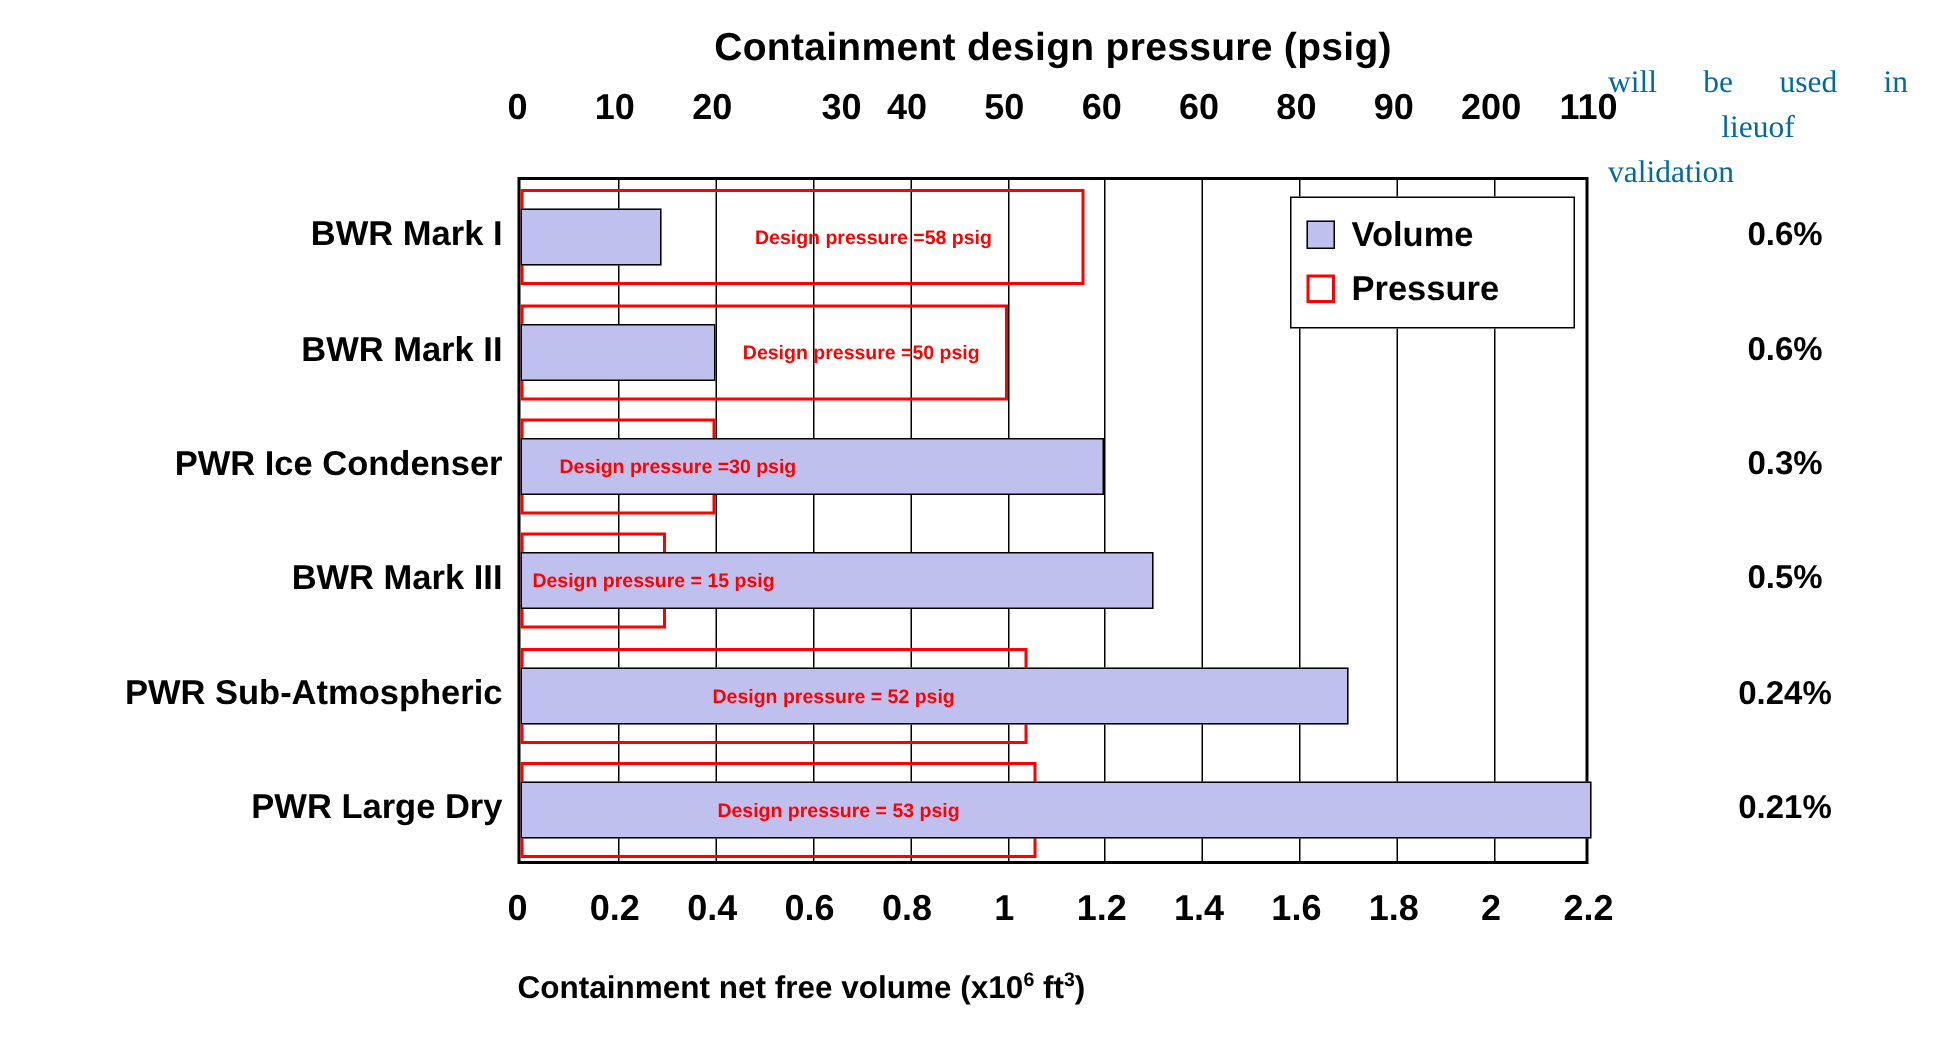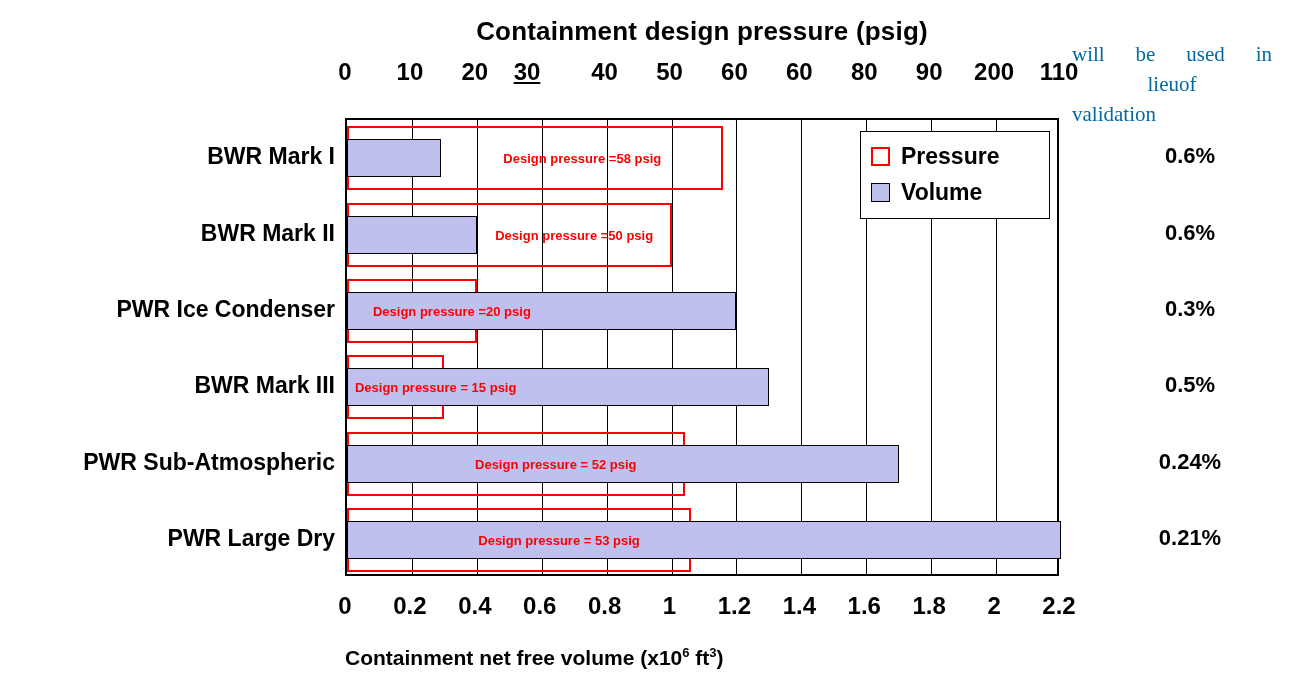--- a/index.html
+++ b/index.html
@@ -173,21 +173,21 @@
 <body>
 
 <div id="page">
 
   <div class="top-title">Containment design pressure (psig)</div>
 
   <div id="top-axis" class="axis-row">
       <span class="tick" style="left: 345px;">0</span>
       <span class="tick" style="left: 409.909px;">10</span>
       <span class="tick" style="left: 474.818px;">20</span>
-      <span class="tick" style="left: 527px; text-decoration: underline;">30</span>
+      <span class="tick" style="left: 561px;">30</span>
       <span class="tick" style="left: 604.636px;">40</span>
       <span class="tick" style="left: 669.545px;">50</span>
       <span class="tick" style="left: 734.455px;">60</span>
       <span class="tick" style="left: 799.364px;">60</span>
       <span class="tick" style="left: 864.273px;">80</span>
       <span class="tick" style="left: 929.182px;">90</span>
       <span class="tick" style="left: 994.091px;">200</span>
       <span class="tick" style="left: 1059px;">110</span>
     </div>
 
@@ -203,40 +203,40 @@
       <div class="vline" style="left: 584px;"></div>
       <div class="vline" style="left: 649px;"></div>
       <div class="pres-bar" style="left: 0px; top: 6.16667px; width: 376.473px;"></div>
       <div class="vol-bar" style="left: 0px; top: 19.1667px; width: 94.1182px;"></div>
       <div class="pres-label" style="left: 235.295px; top: 38.1667px; transform: translate(-50%, -50%);">Design pressure =58 psig</div>
       <div class="pres-bar" style="left: 0px; top: 82.5px; width: 324.545px;"></div>
       <div class="vol-bar" style="left: 0px; top: 95.5px; width: 129.818px;"></div>
       <div class="pres-label" style="left: 227.182px; top: 114.5px; transform: translate(-50%, -50%);">Design pressure =50 psig</div>
       <div class="pres-bar" style="left: 0px; top: 158.833px; width: 129.818px;"></div>
       <div class="vol-bar" style="left: 0px; top: 171.833px; width: 389.455px;"></div>
-      <div class="pres-label" style="left: 104.909px; top: 190.833px; transform: translate(-50%, -50%);">Design pressure =20 psig</div>
+      <div class="pres-label" style="left: 104.909px; top: 190.833px; transform: translate(-50%, -50%);">Design pressure =30 psig</div>
       <div class="pres-bar" style="left: 0px; top: 235.167px; width: 97.3636px;"></div>
       <div class="vol-bar" style="left: 0px; top: 248.167px; width: 421.909px;"></div>
       <div class="pres-label" style="left: 88.6818px; top: 267.167px; transform: translate(-50%, -50%);">Design pressure = 15 psig</div>
       <div class="pres-bar" style="left: 0px; top: 311.5px; width: 337.527px;"></div>
       <div class="vol-bar" style="left: 0px; top: 324.5px; width: 551.727px;"></div>
       <div class="pres-label" style="left: 208.764px; top: 343.5px; transform: translate(-50%, -50%);">Design pressure = 52 psig</div>
       <div class="pres-bar" style="left: 0px; top: 387.833px; width: 344.018px;"></div>
       <div class="vol-bar" style="left: 0px; top: 400.833px; width: 714px;"></div>
       <div class="pres-label" style="left: 212.009px; top: 419.833px; transform: translate(-50%, -50%);">Design pressure = 53 psig</div>
     </div>
 
   <div id="legend">
     <div class="legend-item">
+      <span class="legend-swatch sw-volume"></span>
+      <span class="legend-text">Volume</span>
+    </div>
+    <div class="legend-item">
       <span class="legend-swatch sw-pressure"></span>
       <span class="legend-text">Pressure</span>
-    </div>
-    <div class="legend-item">
-      <span class="legend-swatch sw-volume"></span>
-      <span class="legend-text">Volume</span>
     </div>
   </div>
 
   <div id="bottom-axis" class="axis-row">
       <span class="tick" style="left: 345px;">0</span>
       <span class="tick" style="left: 409.909px;">0.2</span>
       <span class="tick" style="left: 474.818px;">0.4</span>
       <span class="tick" style="left: 539.727px;">0.6</span>
       <span class="tick" style="left: 604.636px;">0.8</span>
       <span class="tick" style="left: 669.545px;">1</span>

